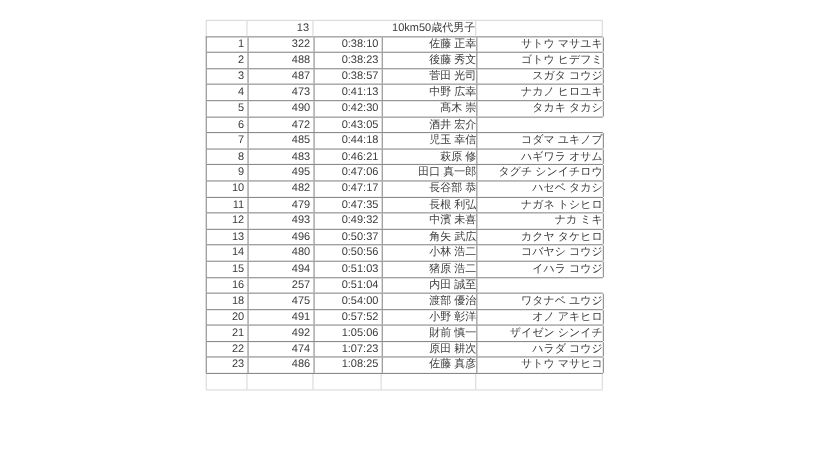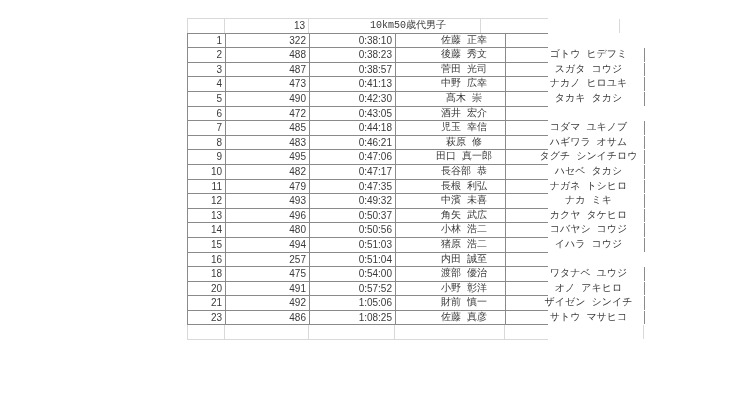--- a/index.html
+++ b/index.html
@@ -5,29 +5,29 @@
   html,body{margin:0;padding:0;}
   body{
     width:740px;height:416px;background:#ffffff;position:relative;
     font-family:"Liberation Sans","DejaVu Sans",sans-serif;
     -webkit-font-smoothing:antialiased;
   }
   .sheet{
     position:absolute;left:187px;top:18px;width:361px;
     color:#3a3a3a;font-size:10px;
   }
-  .row{display:flex;height:14.6px;box-sizing:border-box;gap:24px;}
+  .row{display:flex;height:14.6px;box-sizing:border-box;}
   .cell{
     box-sizing:border-box;line-height:14.4px;white-space:nowrap;
     overflow:hidden;flex:none;
   }
   .w1{width:38px}.w2{width:60px}.w3{width:62px}.w4{width:86px}.w5{width:115px}
   .w34{width:148px}
   .num{text-align:right;padding-right:3px;}
-  .txt{text-align:center;padding-left:3px;font-family:Liberation Mono, monospace;}
+  .txt{text-align:right;padding-left:3px;}
   .spill{overflow:visible;position:relative;z-index:2;}
   
   .title-row{border-top:1px solid #d9d9d9;}
   .title-row .cell{border-right:1px solid #d9d9d9;}
   .title-row .cell:first-child{border-left:1px solid #d9d9d9;}
   
   .grid{border-left:1px solid #8a8a8a;border-top:1px solid #8a8a8a;}
   .grid .row{border-bottom:1px solid #8a8a8a;}
   .grid .cell{border-right:1px solid #8a8a8a;}
   
@@ -47,20 +47,21 @@
     <div class="cell w5"></div>
   </div>
 
   <div class="grid">
     <div>
   <div class="row">
     <div class="cell w1 num">1</div>
     <div class="cell w2 num">322</div>
     <div class="cell w3 num">0:38:10</div>
     <div class="cell w4 txt">佐藤 正幸</div>
+    <div class="cell w5 txt">サトウ マサユキ</div>
   </div>
 
   <div class="row">
     <div class="cell w1 num">2</div>
     <div class="cell w2 num">488</div>
     <div class="cell w3 num">0:38:23</div>
     <div class="cell w4 txt">後藤 秀文</div>
     <div class="cell w5 txt">ゴトウ ヒデフミ</div>
   </div>
 
@@ -193,20 +194,27 @@
   </div>
 
   <div class="row">
     <div class="cell w1 num">21</div>
     <div class="cell w2 num">492</div>
     <div class="cell w3 num">1:05:06</div>
     <div class="cell w4 txt">財前 慎一</div>
     <div class="cell w5 txt">ザイゼン シンイチ</div>
   </div>
 
+  <div class="row">
+    <div class="cell w1 num">22</div>
+    <div class="cell w2 num">474</div>
+    <div class="cell w3 num">1:07:23</div>
+    <div class="cell w4 txt">原田 耕次</div>
+    <div class="cell w5 txt">ハラダ コウジ</div>
+  </div>
 
   <div class="row">
     <div class="cell w1 num">23</div>
     <div class="cell w2 num">486</div>
     <div class="cell w3 num">1:08:25</div>
     <div class="cell w4 txt">佐藤 真彦</div>
     <div class="cell w5 txt">サトウ マサヒコ</div>
   </div>
 </div>
   </div>

